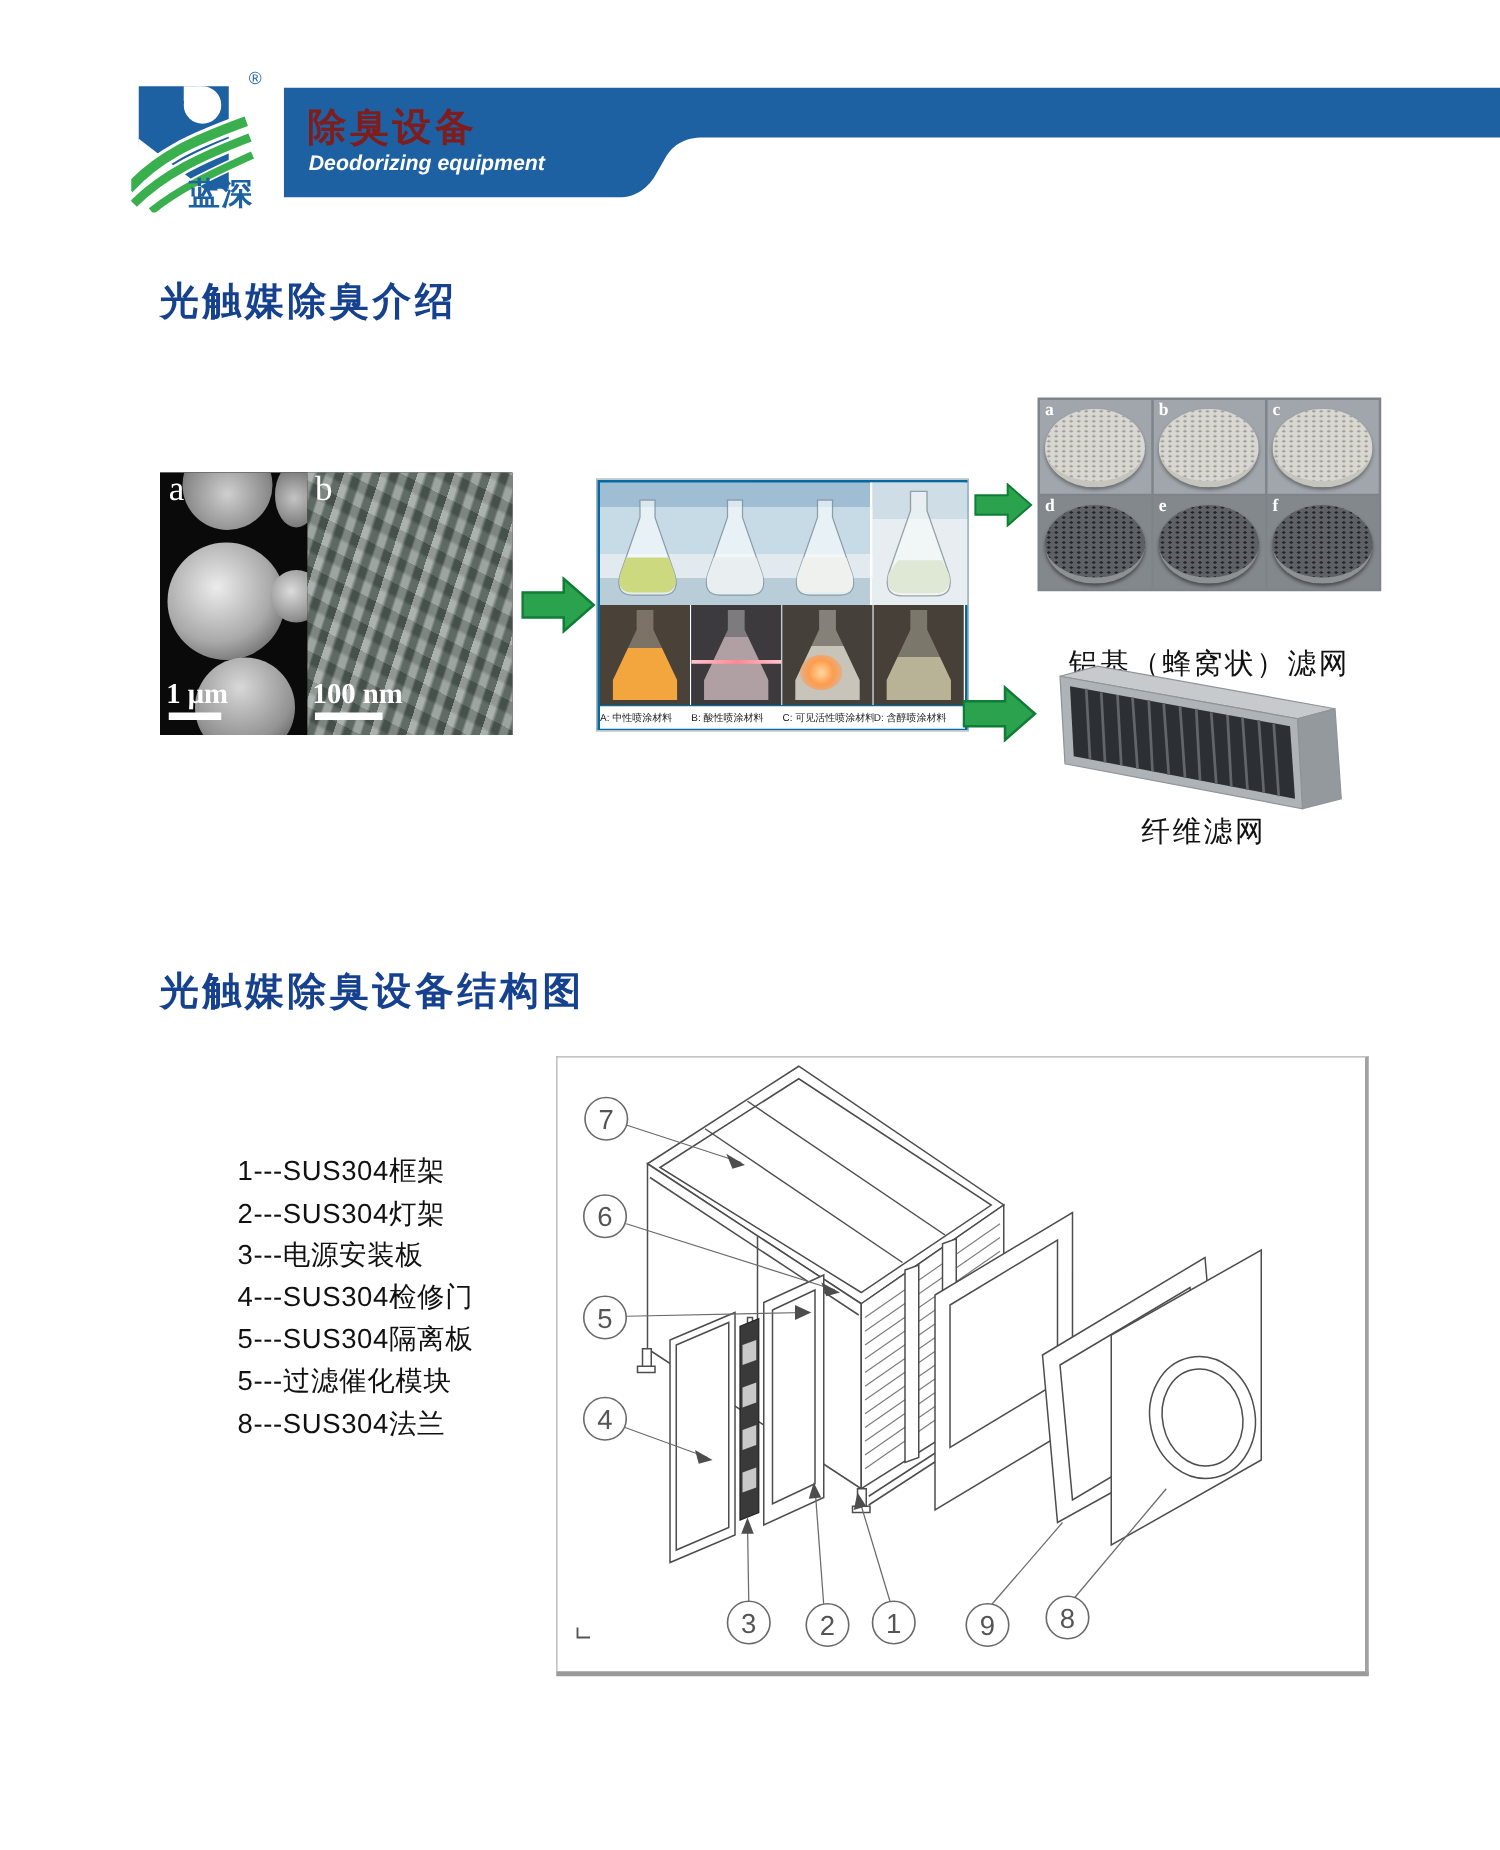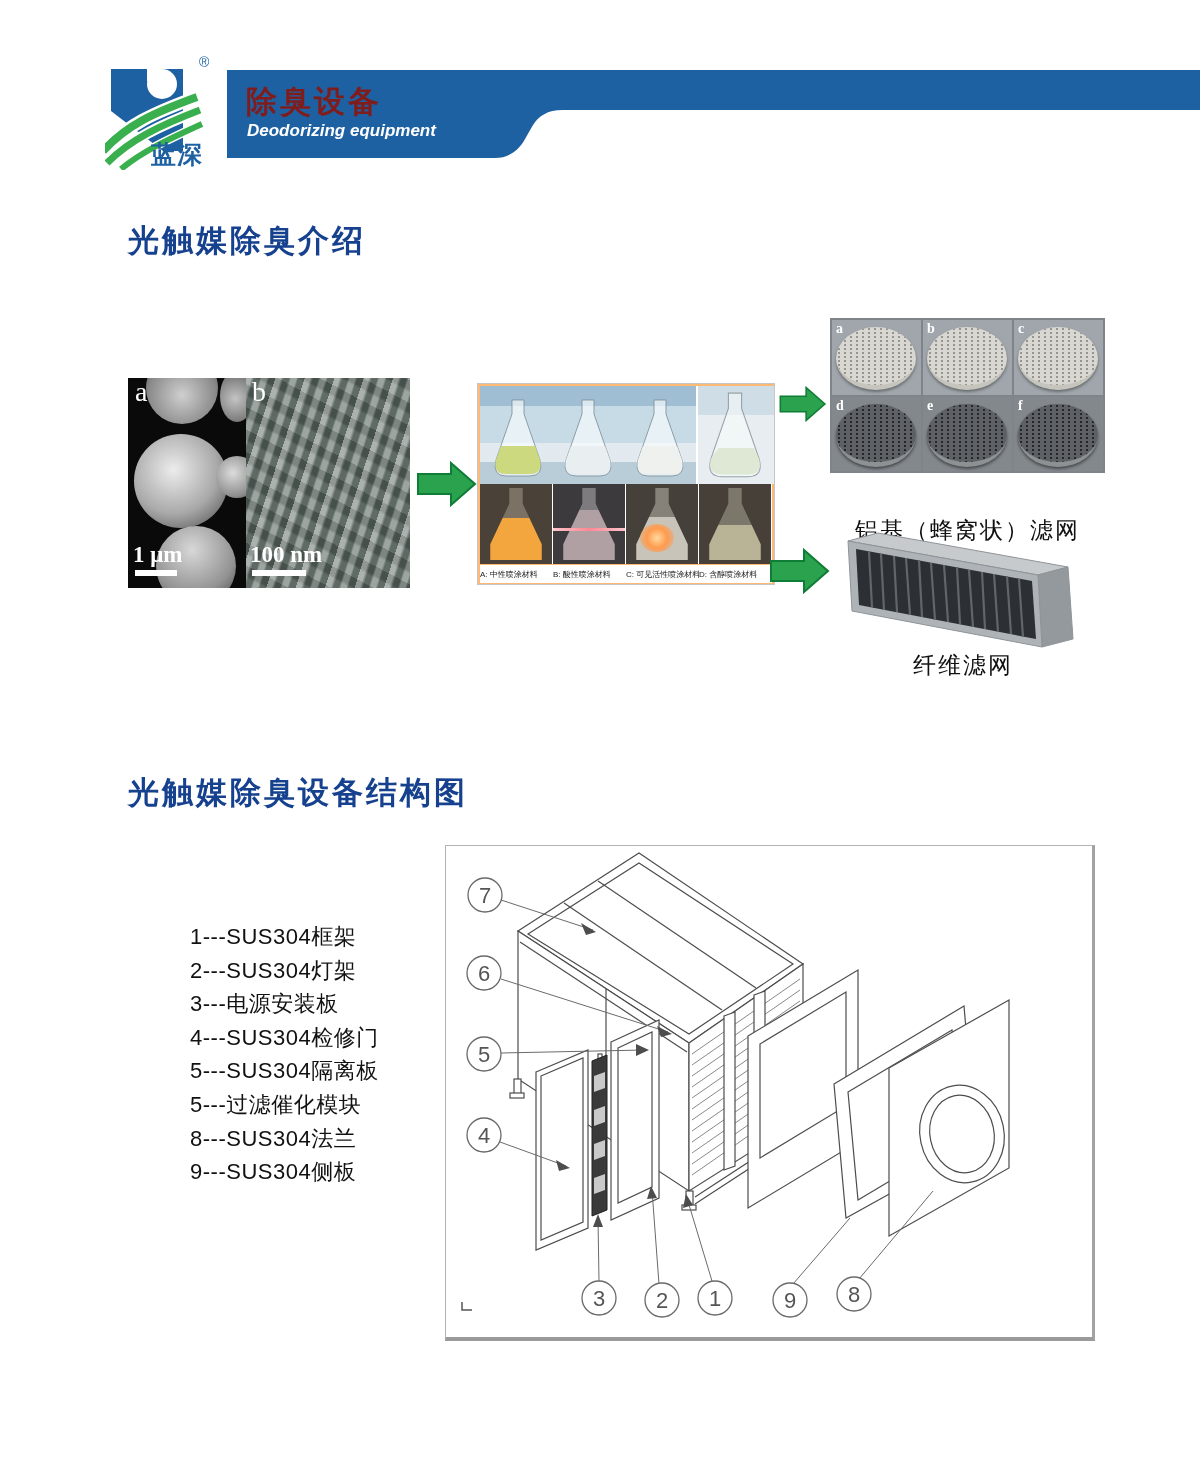--- a/index.html
+++ b/index.html
@@ -31,21 +31,21 @@
      background-image:repeating-linear-gradient(108deg,rgba(255,255,255,.30) 0 5px,rgba(20,30,26,.35) 8px 13px,rgba(255,255,255,.18) 15px 20px,rgba(10,20,15,.30) 22px 28px),
                       repeating-linear-gradient(28deg,rgba(255,255,255,.12) 0 9px,rgba(0,0,0,.18) 12px 20px);}
   .sem-label{position:absolute;color:#fff;font-family:"Liberation Serif","DejaVu Serif",serif;font-size:28px;}
   .sem-scale{position:absolute;color:#fff;font-family:"Liberation Serif","DejaVu Serif",serif;font-size:23px;font-weight:bold;}
   .sem-bar{position:absolute;background:#fff;height:6px;}
 
   
   .garrow{fill:#2aa24e;stroke:#0f7d35;stroke-width:2;}
 
   
-  .flasks{left:477px;top:383px;width:298px;height:202px;background:#fdba74;border:1px solid #c6c6c6;box-sizing:border-box;}
+  .flasks{left:477px;top:383px;width:298px;height:202px;background:#0369a1;border:1px solid #c6c6c6;box-sizing:border-box;}
   .fl-top{position:absolute;left:2px;top:2px;width:292px;height:98px;
       background:linear-gradient(180deg,#9fbdd3 0 20%,#c7dbe7 20% 58%,#e2eaef 58% 78%,#b9cdd9 78%);}
   .fl-top-right{position:absolute;left:216px;top:0;width:76px;height:98px;background:linear-gradient(180deg,#cfdde6 0 30%,#e7edf0 30%);border-left:2px solid #fff;}
   .flask{position:absolute;}
   .fl-bottom{position:absolute;left:2px;top:100px;width:292px;height:80px;display:flex;}
   .fcell{position:relative;width:73px;height:80px;border-right:1px solid #fff;box-sizing:border-box;overflow:hidden;}
   .fc1{background:#4a4138;} .fc2{background:#3c3a3c;} .fc3{background:#454039;} .fc4{background:#474039;}
   .fshape{position:absolute;left:8px;top:4px;width:56px;height:72px;
       clip-path:polygon(38% 0,62% 0,62% 22%,96% 78%,96% 100%,4% 100%,4% 78%,38% 22%);}
   .fc1 .fshape{background:linear-gradient(180deg,rgba(215,205,185,.35) 0 42%,#f2a63d 42%);}
@@ -243,21 +243,20 @@
   <div class="abs fiber-cap">纤维滤网</div>
 
   <div class="abs parts">
     <div class="part-line">1---SUS304框架</div>
     <div class="part-line">2---SUS304灯架</div>
     <div class="part-line">3---电源安装板</div>
     <div class="part-line">4---SUS304检修门</div>
     <div class="part-line">5---SUS304隔离板</div>
     <div class="part-line">5---过滤催化模块</div>
     <div class="part-line">8---SUS304法兰</div>
-    <div class="part-line">9---SUS304侧板</div>
   </div>
 
   <div class="abs diagram-box">
     <svg width="646" height="489" viewBox="0 0 646 489">
 
       <g>
         <polygon class="drawf" points="72,85 193,7 357,118 243,197"></polygon>
         <polygon class="draw" points="82,88 193,17 347,118 243,188"></polygon>
         <line class="draw" x1="118" y1="57" x2="276" y2="164"></line>
         <line class="draw" x1="152" y1="35" x2="310" y2="142"></line>

